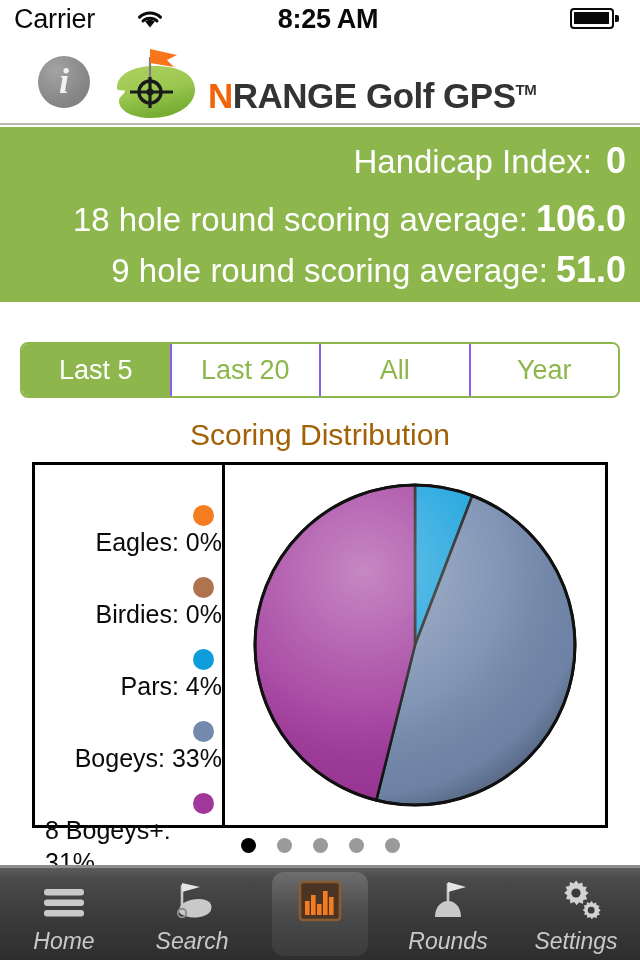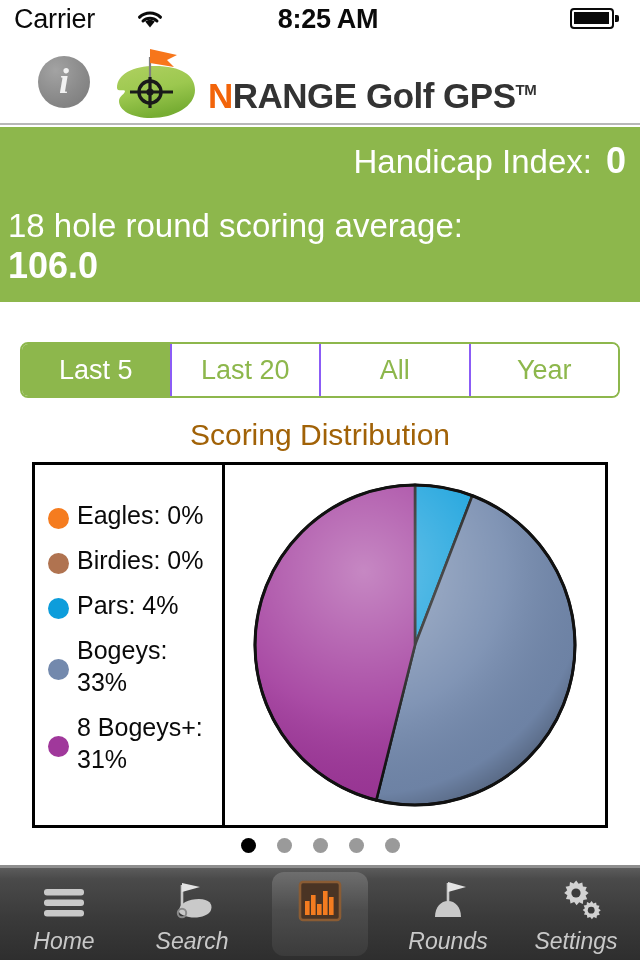--- a/index.html
+++ b/index.html
@@ -67,21 +67,21 @@
   .banner {
     position: absolute; left: 0; top: 127px; width: 640px; height: 175px;
     background: #8DB74C; color: #ffffff;
     padding-right: 14px;
   }
   .banner-row {
     display: flex; align-items: baseline; justify-content: flex-end;
     white-space: nowrap;
   }
   .banner-row.r1 { margin-top: 13px; }
-  .banner-row.r2 { margin-top: 25px; flex-direction: column; }
+  .banner-row.r2 { margin-top: 16px; }
   .banner-row.r3 { margin-top: 9px; }
   .b-label { font-size: 33px; font-weight: normal; }
   .b-value { font-size: 36px; font-weight: bold; margin-left: 14px; }
   .b-value.tight { margin-left: 8px; }
 
   
   .segwrap {
     position: absolute; left: 20px; top: 342px; width: 600px; height: 56px;
     border: 2px solid #8DB74C; border-radius: 8px; overflow: hidden;
     display: flex; background: #ffffff;
@@ -102,21 +102,21 @@
 
   
   .chartbox {
     position: absolute; left: 32px; top: 462px; width: 576px; height: 366px;
     border: 3px solid #000000; background: #ffffff; display: flex;
   }
   .legendpane {
     width: 190px; border-right: 3px solid #000000; background: #fff;
     padding: 34px 0 0 10px;
   }
-  .legend-item { display: flex; align-items: center; margin-bottom: 13px; }
+  .legend-item { display: flex; align-items: flex-end; margin-bottom: 13px; flex-direction: column; }
   .legend-dot {
     width: 21px; height: 21px; border-radius: 50%; flex: none;
     margin: 6px 8px 0 3px;
   }
   .legend-text { font-size: 25px; color: #0a0a0a; line-height: 1.28; }
   .piepane { flex: 1; position: relative; }
   .piesvg { position: absolute; left: 50%; top: 50%; transform: translate(-50%,-50%); }
 
   
   .dots {

